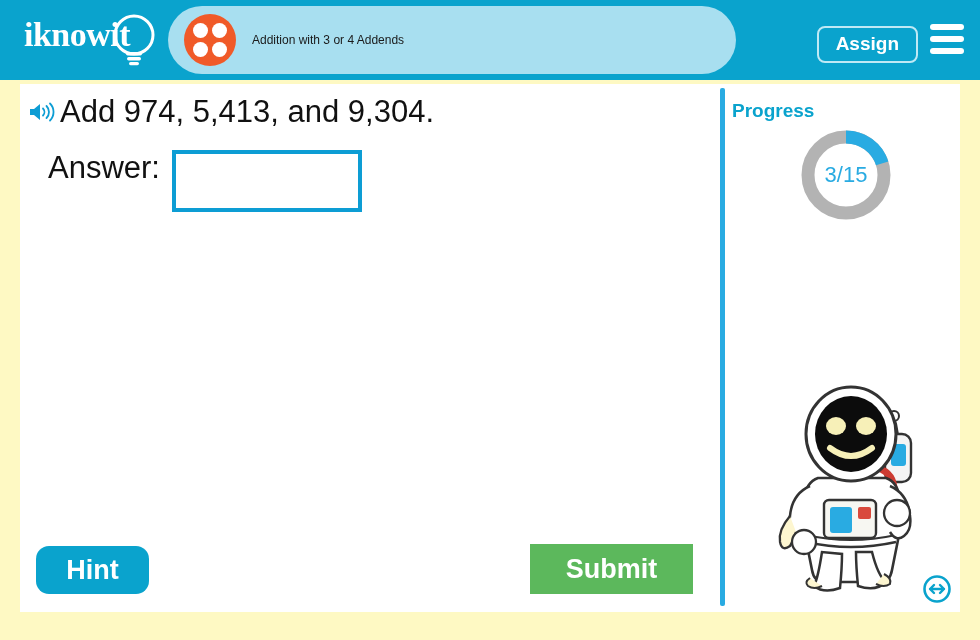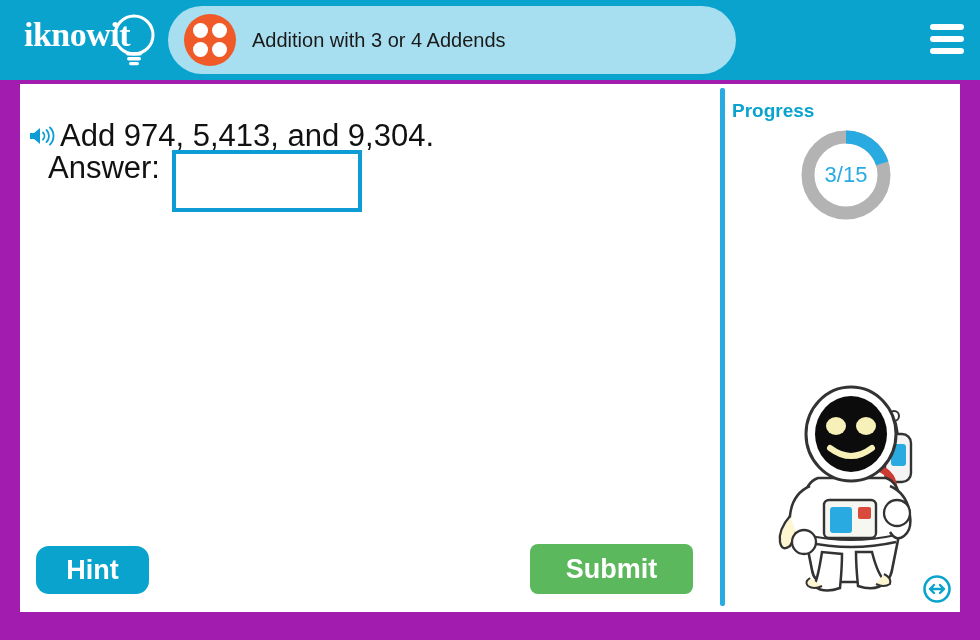--- a/index.html
+++ b/index.html
@@ -12,21 +12,21 @@
     height: 640px;
     font-family: "Liberation Sans", sans-serif;
     overflow: hidden;
   }
 
   .app-frame {
     position: absolute;
     left: 0; top: 0;
     width: 980px;
     height: 640px;
-    background: #a21caf;
+    background: #fef9c3;
     box-sizing: border-box;
     padding: 0;
   }
 
   
   .header {
     position: absolute;
     left: 0; top: 0;
     width: 980px;
     height: 80px;
@@ -88,21 +88,21 @@
     background: #ffffff;
     display: block;
   }
   .topic-dot-icon i.d1 { left: 9px;  top: 9px; }
   .topic-dot-icon i.d2 { left: 28px; top: 9px; }
   .topic-dot-icon i.d3 { left: 9px;  top: 28px; }
   .topic-dot-icon i.d4 { left: 28px; top: 28px; }
 
   .title-text {
     margin-left: 16px;
-    font-size: 20px;
+    font-size: 12px;
     color: #1a1a1a;
     font-family: "Liberation Sans", sans-serif;
     white-space: nowrap;
   }
 
   .assign-button {
     position: absolute;
     right: 62px;
     top: 26px;
     border: 2px solid #bfe9f5;
@@ -152,21 +152,20 @@
     border-radius: 2px;
   }
 
   
   .question-row {
     position: absolute;
     left: 8px;
     top: 10px;
     display: flex;
     align-items: center;
-    margin-top: 24px;
   }
   .speaker-icon {
     width: 28px;
     height: 24px;
     flex: none;
     margin-right: 4px;
   }
   .question-text {
     font-size: 31px;
     color: #111111;
@@ -216,21 +215,21 @@
   }
   .submit-button {
     position: absolute;
     left: 510px;
     bottom: 18px;
     width: 163px;
     height: 50px;
     background: #5cb85c;
     color: #ffffff;
     border: none;
-    border-radius: 8px;
+    border-radius: 0;
     font-size: 27px;
     font-weight: bold;
     cursor: pointer;
     font-family: "Liberation Sans", sans-serif;
   }
 
   
   .sidebar {
     position: absolute;
     left: 712px;
@@ -307,20 +306,21 @@
     <div class="title-pill">
       <div class="topic-dot-icon">
         <i class="d1"></i>
           <i class="d2"></i>
           <i class="d3"></i>
           <i class="d4"></i>
       </div>
       <div class="title-text">Addition with 3 or 4 Addends</div>
     </div>
 
+    <button class="assign-button">Assign</button>
 
     <div class="menu-icon">
       <span></span>
         <span></span>
         <span></span>
     </div>
   </div>
 
   <div class="panel">
 

